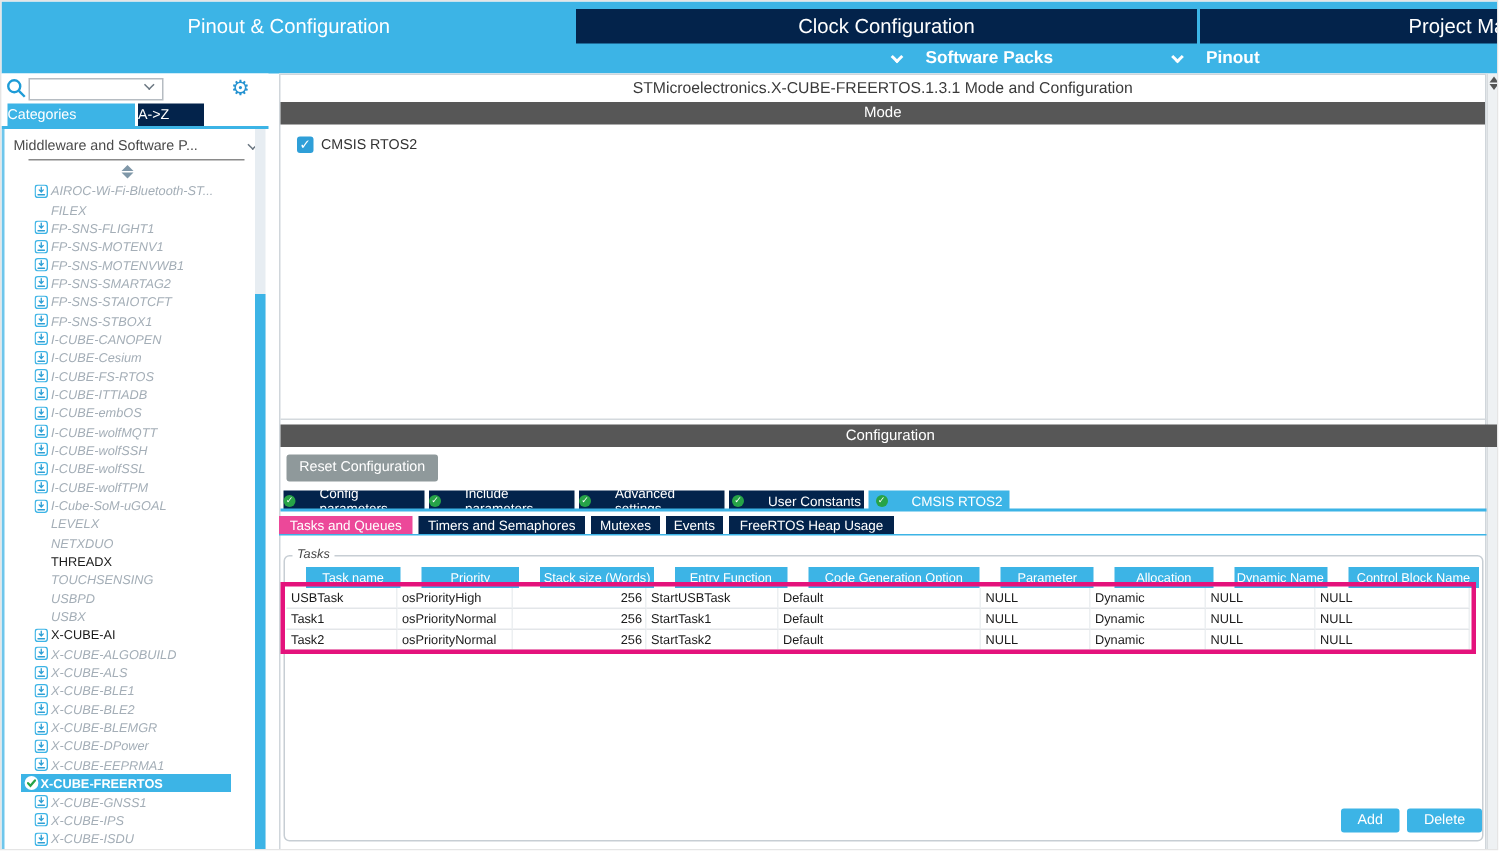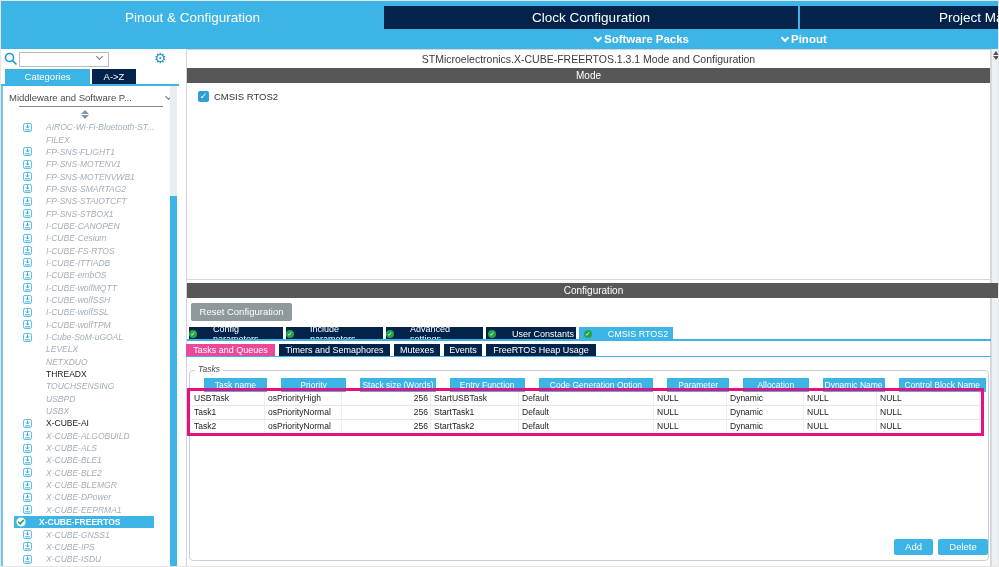--- a/index.html
+++ b/index.html
@@ -3,41 +3,41 @@
 <meta charset="utf-8">
 <style>
   html,body{margin:0;padding:0;background:#fff;}
   *{box-sizing:border-box;font-family:"Liberation Sans",sans-serif;}
   #root{position:relative;width:999px;height:567px;overflow:hidden;background:#fff;border:1px solid #e5e5e5;}
   .abs{position:absolute;}
   
   #topbar{left:0;top:0;width:999px;height:48px;background:#3CB4E6;}
   .topTabActive{left:0;top:5px;width:383px;height:23px;color:#fff;font-size:13.5px;text-align:center;line-height:23px;}
   .topTabDark{top:5px;height:23px;background:#03234b;color:#fff;font-size:13.5px;text-align:center;line-height:23px;}
-  .subItem{top:31px;display:flex;align-items:center;gap:3px;color:#fff;font-size:11.5px;font-weight:bold;height:14px;}
+  .subItem{top:31px;display:flex;align-items:center;gap:16px;color:#fff;font-size:11.5px;font-weight:bold;height:14px;}
   .chev{display:inline-block;width:6px;height:6px;border-left:2px solid #fff;border-bottom:2px solid #fff;transform:rotate(-45deg);margin-top:-3px;}
   .chevGray{border-color:#6a7680;width:5px;height:5px;border-width:1.5px;}
   
   #sidebar{left:0;top:48px;width:178px;height:519px;background:#fff;}
   #sb-search-svg{left:3px;top:3px;}
   #sb-combo{left:18px;top:3px;width:90px;height:15px;border:1px solid #b6bcc2;background:#fff;font-size:9px;padding:0 12px 0 3px;color:#333;}
   #sb-combo-chev{left:96px;top:8px;}
   #gear{left:153px;top:1px;font-size:14px;color:#2693d1;line-height:16px;}
-  .sbTab{top:20px;height:15px;color:#fff;font-size:9.5px;text-align:center;line-height:15px;}
+  .sbTab{top:20px;height:15px;color:#fff;font-size:9.5px;line-height:15px;}
   #sb-underline{left:0;top:35px;width:178px;height:2px;background:#3CB4E6;}
   #sb-leftborder{left:0;top:37px;width:2px;height:482px;background:#6ec6ec;}
   #sb-header{left:8px;top:42px;width:162px;height:13px;font-size:9.5px;color:#4a4a4a;display:flex;justify-content:space-between;align-items:center;}
   #sb-header-line{left:18px;top:57px;width:144px;height:1px;background:#8a8a8a;}
   #sort-icon{left:80px;top:61px;width:9px;height:10px;}
   #sort-icon i{display:block;width:0;height:0;border-left:4px solid transparent;border-right:4px solid transparent;}
   #sort-icon .up{border-bottom:4px solid #7f97a8;margin-bottom:1px;}
   #sort-icon .dn{border-top:4px solid #7f97a8;}
   #sb-list{left:0;top:72px;width:168px;height:447px;overflow:hidden;}
   .sb-item{height:12.35px;display:flex;align-items:center;padding-left:22px;font-size:8.5px;}
-  .sb-item .lbl{margin-left:12px;white-space:nowrap;}
+  .sb-item .lbl{margin-left:0;white-space:nowrap;}
   .sb-item.available .lbl{color:#a4aeb7;font-style:italic;}
   .sb-item.installed .lbl{color:#1a1a1a;}
   .sb-item.selected{background:#3CB4E6;width:140px;margin-left:13px;padding-left:2px;height:12.35px;}
   .sb-item.selected .lbl{color:#fff;font-weight:bold;}
   .ic-slot{width:11px;height:9px;display:inline-flex;align-items:center;}
   #sb-sc-track{left:169px;top:37px;width:7px;height:482px;background:#e7edf2;}
   #sb-sc-thumb{left:169px;top:147px;width:7px;height:372px;background:#3CB4E6;}
   
   #main-bg{left:185px;top:48px;width:805px;height:519px;background:#fff;border:1px solid #d0d6db;}
   #right-strip{left:990px;top:48px;width:9px;height:519px;background:#eef1f3;border-left:1px solid #d8dcdf;}

